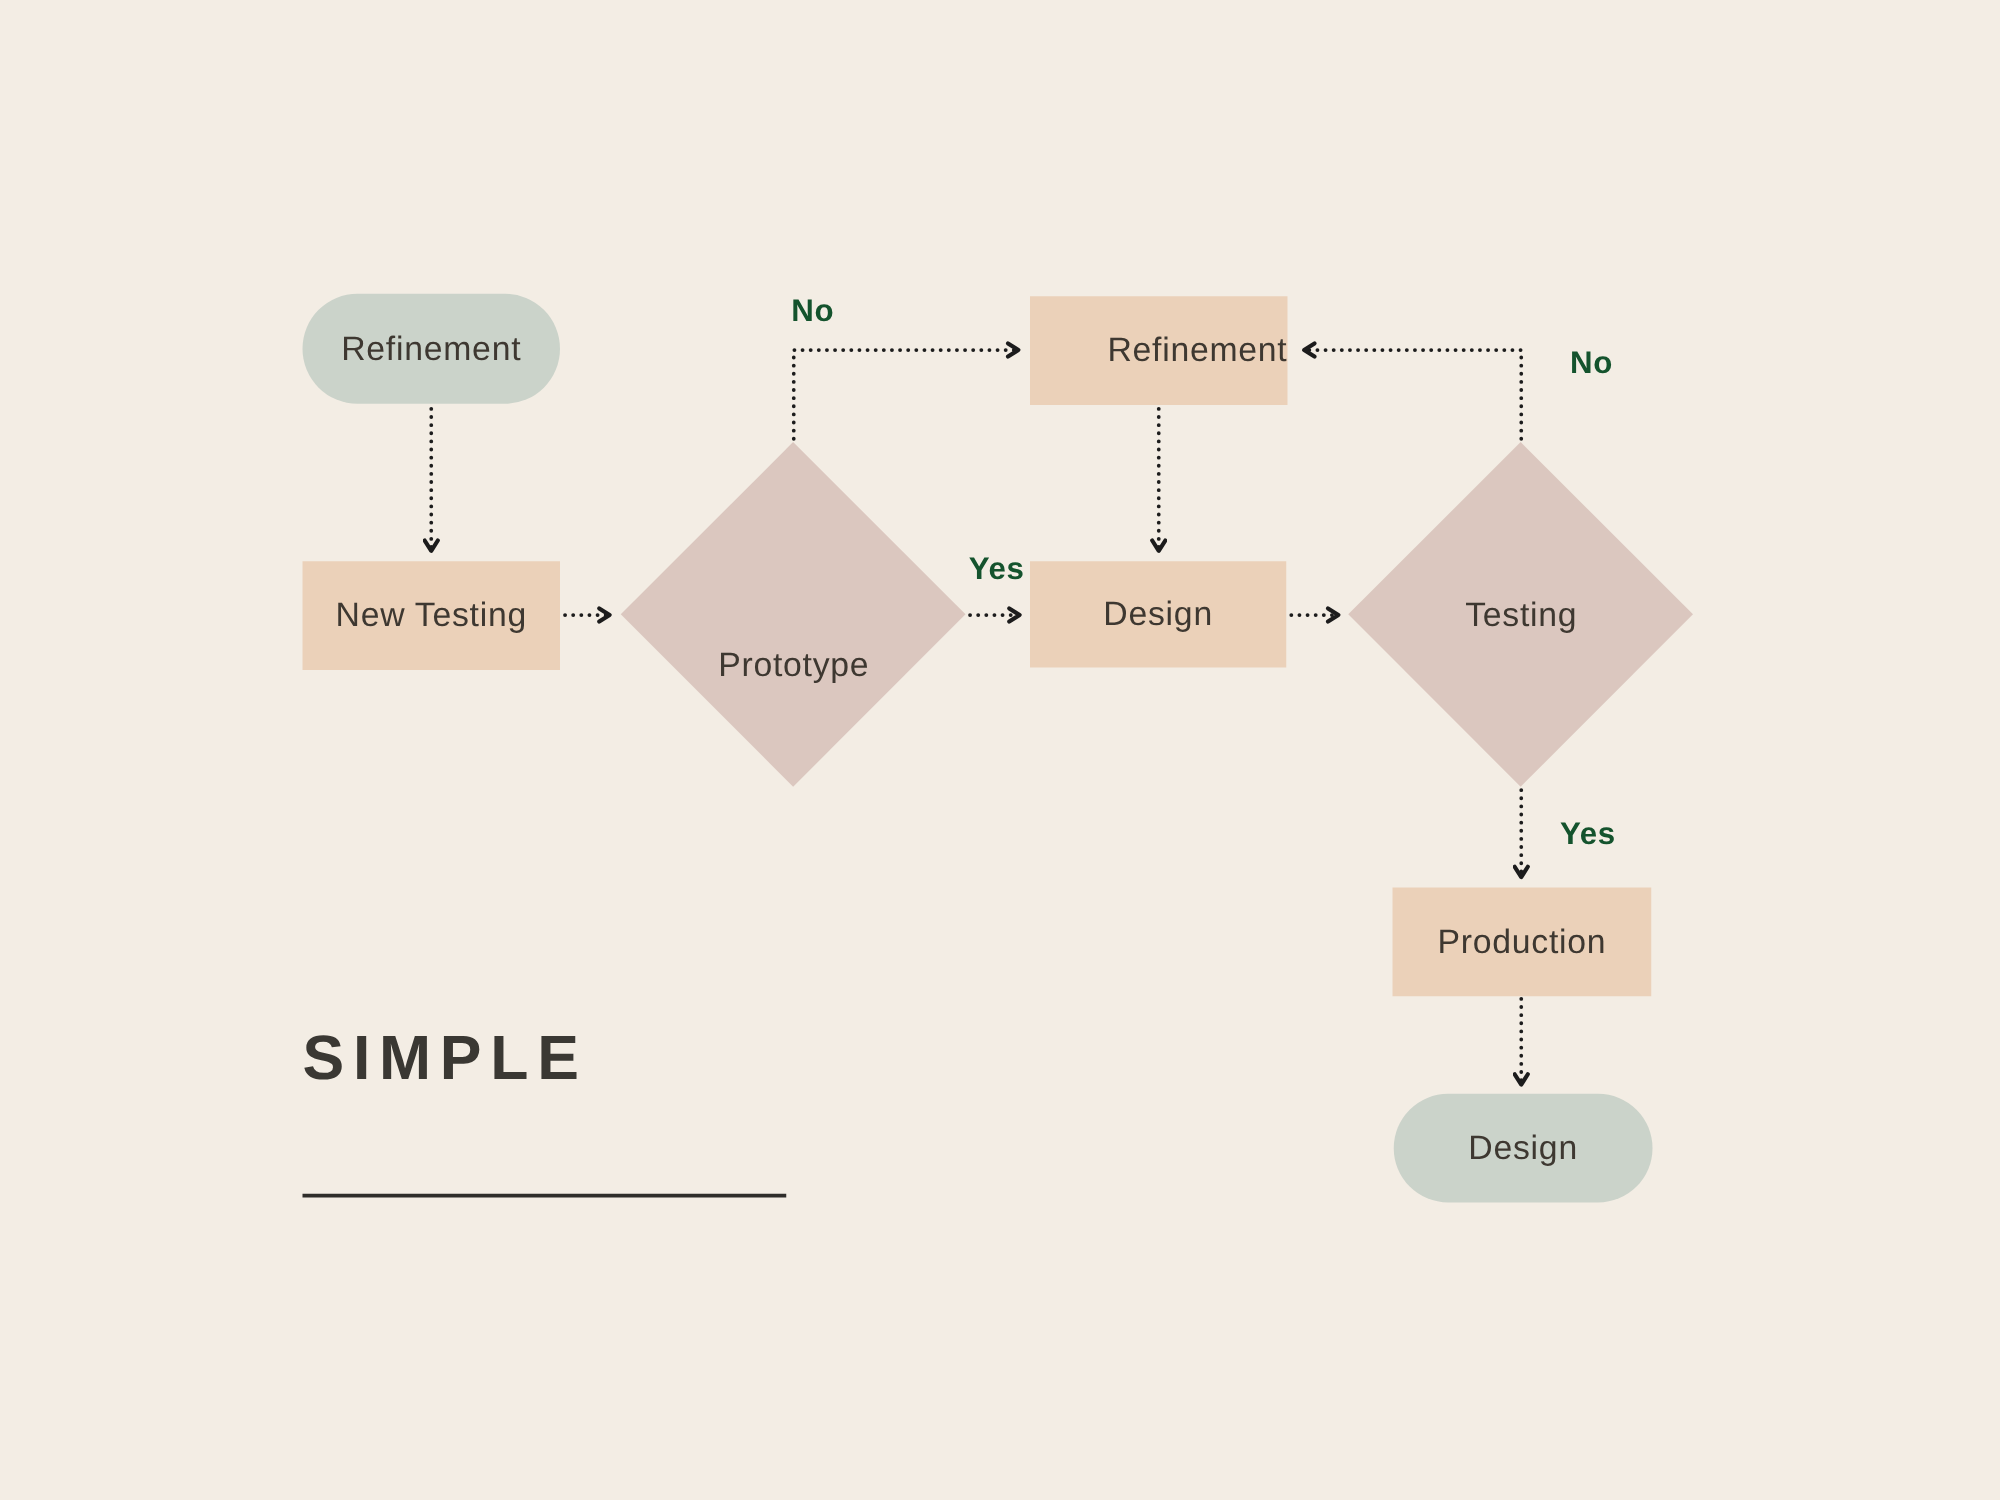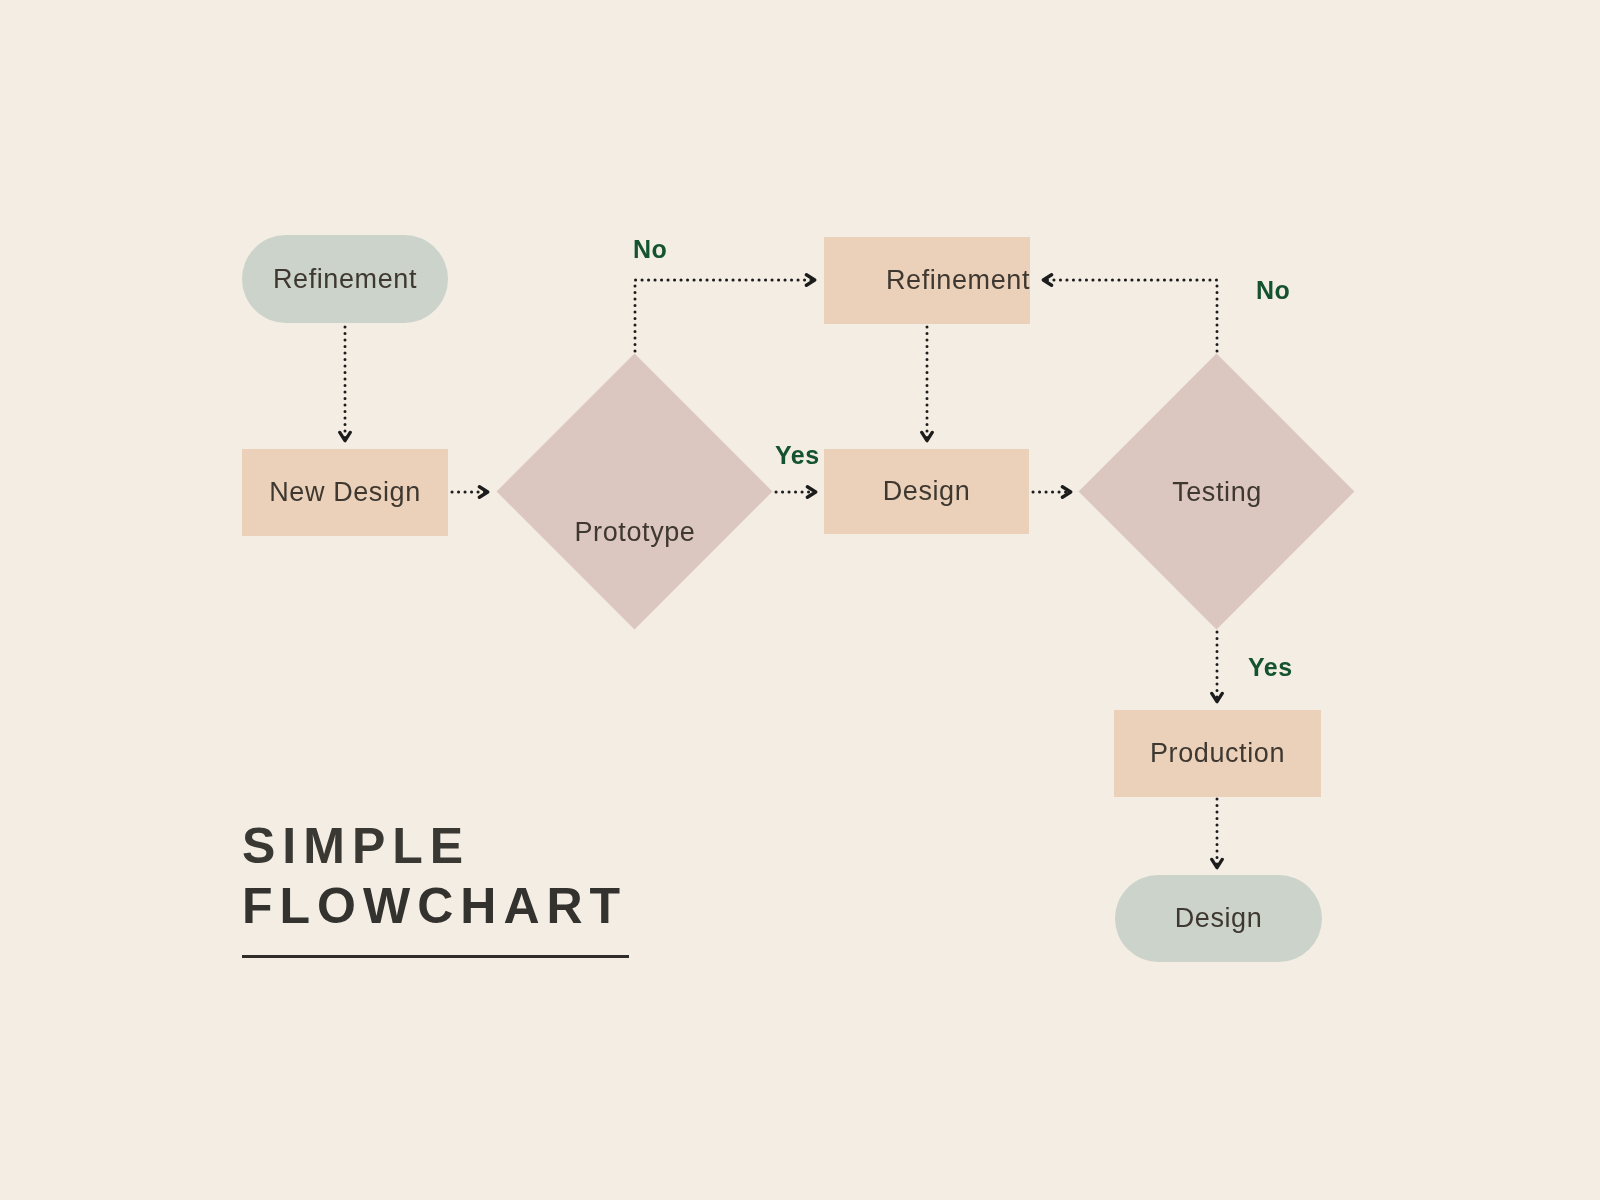--- a/index.html
+++ b/index.html
@@ -112,21 +112,21 @@
       <path d="M1217,632 L1217,701" marker-end="url(#chev)"></path>
       <path d="M1217,799 L1217,867" marker-end="url(#chev)"></path>
     </g>
   </svg>
 
   <div class="node terminator" style="left:242px; top:235px; width:206px; height:88px;">
     <span>Refinement</span>
   </div>
 
   <div class="node process" style="left:242px; top:449px; width:206px; height:87px;">
-    <span>New Design</span>
+    <span>New Testing</span>
   </div>
 
   <div class="decision-shape" style="left:537px; top:394px;"></div>
   <div class="decision-label" style="left:495px; top:472px; width:280px; height:40px;margin-top:40px;">
     <span>Prototype</span>
   </div>
 
   <div class="node process" style="left:824px; top:237px; width:206px; height:87px;justify-content:flex-end;">
     <span>Refinement</span>
   </div>
@@ -147,16 +147,15 @@
   <div class="node terminator" style="left:1115px; top:875px; width:207px; height:87px;">
     <span>Design</span>
   </div>
 
   <div class="edge-label" style="left:633px; top:237px;">No</div>
   <div class="edge-label" style="left:775px; top:443px;">Yes</div>
   <div class="edge-label" style="left:1256px; top:278px;">No</div>
   <div class="edge-label" style="left:1248px; top:655px;">Yes</div>
 
   <div class="title-line1">SIMPLE</div>
-  <div class="title-line2">FLOWCHART</div>
   <div class="title-underline"></div>
 
 </div>
 
 </body></html>

